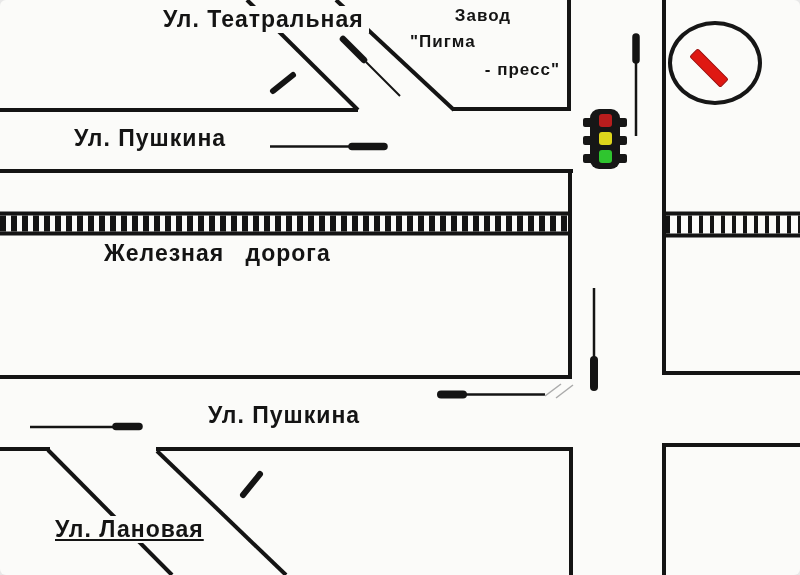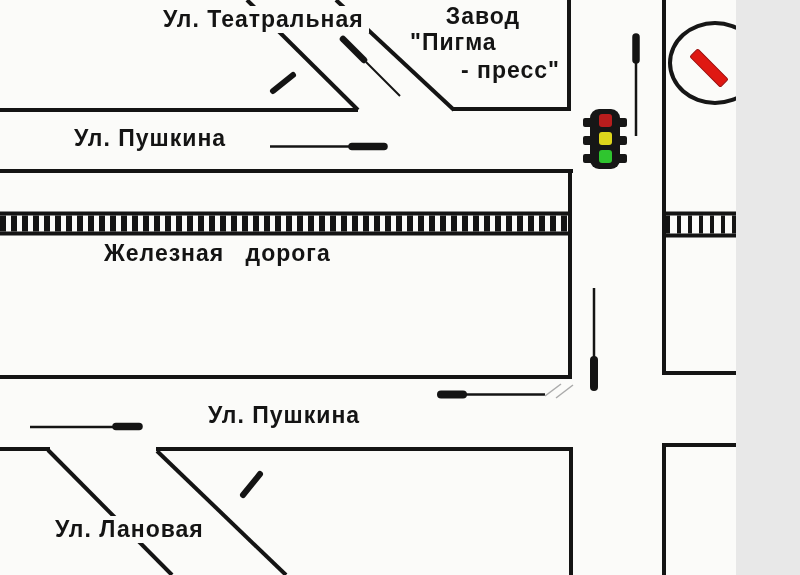--- a/index.html
+++ b/index.html
@@ -2,40 +2,41 @@
 <html><head>
 <meta charset="utf-8">
 <style>
   :root{
     --bg:#fbfbf9;
     --line:#141414;
   }
   html,body{margin:0;padding:0;background:#e8e8e8;}
   .stage{
     position:relative;
-    width:736px;height:575px;
+    width:800px;height:575px;
     background:var(--bg);
     overflow:hidden;
     font-family:"Liberation Sans", sans-serif;
+    border-radius:6px;
   }
   .stage svg{position:absolute;left:0;top:0;}
   .lbl{
     position:absolute;
     font-weight:bold;
     font-size:23px;
     letter-spacing:1px;
     color:var(--line);
     white-space:nowrap;
     line-height:27px;
   }
   .mask{background:var(--bg);padding:0 5px;}
   .factory-line{
     position:absolute;
     font-weight:bold;
-    font-size:23px;
+    font-size:17px;
     letter-spacing:1px;
     color:var(--line);
     white-space:nowrap;
     line-height:26px;
   }
   
   .tl{position:absolute;left:583px;top:109px;width:44px;height:62px;}
   .tl .body{position:absolute;left:7px;top:0;width:30px;height:60px;background:#161616;border-radius:9px;}
   .tl .tab{position:absolute;width:10px;height:9px;background:#161616;border-radius:2px;}
   .tl .light{position:absolute;left:16px;width:13px;height:13px;border-radius:3px;}
@@ -132,21 +133,21 @@
   <div class="factory-line" style="left:404px;top:3px;width:158px;text-align:center;">Завод</div>
   <div class="factory-line" style="left:410px;top:29px;">"Пигма</div>
   <div class="factory-line" style="left:404px;top:57px;width:156px;text-align:right;">- пресс"</div>
 
   <div class="lbl" style="left:74px;top:125px;">Ул. Пушкина</div>
 
   <div class="lbl" style="left:104px;top:240px;word-spacing:14px;">Железная дорога</div>
 
   <div class="lbl" style="left:208px;top:402px;">Ул. Пушкина</div>
 
-  <div class="lbl mask" style="left:50px;top:516px;">Ул. Лановая</div>
+  <div class="lbl mask" style="left:50px;top:516px;text-decoration:underline;">Ул. Лановая</div>
 
 
   <div class="tl">
     <div class="tab" style="left:0;top:9px;"></div>
     <div class="tab" style="left:0;top:27px;"></div>
     <div class="tab" style="left:0;top:45px;"></div>
     <div class="tab" style="right:0;top:9px;"></div>
     <div class="tab" style="right:0;top:27px;"></div>
     <div class="tab" style="right:0;top:45px;"></div>
     <div class="body"></div>

